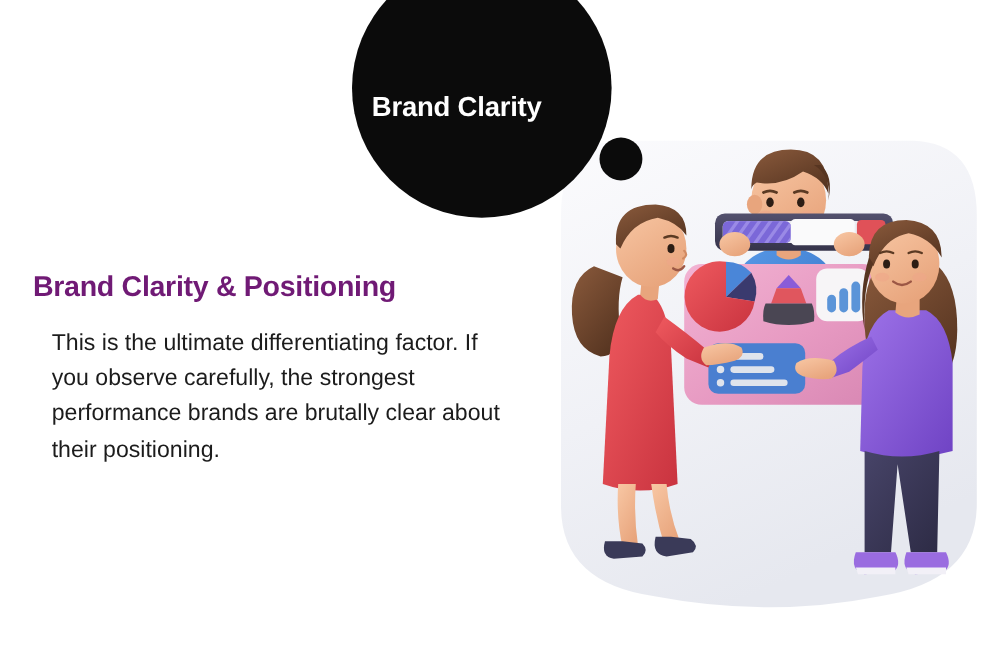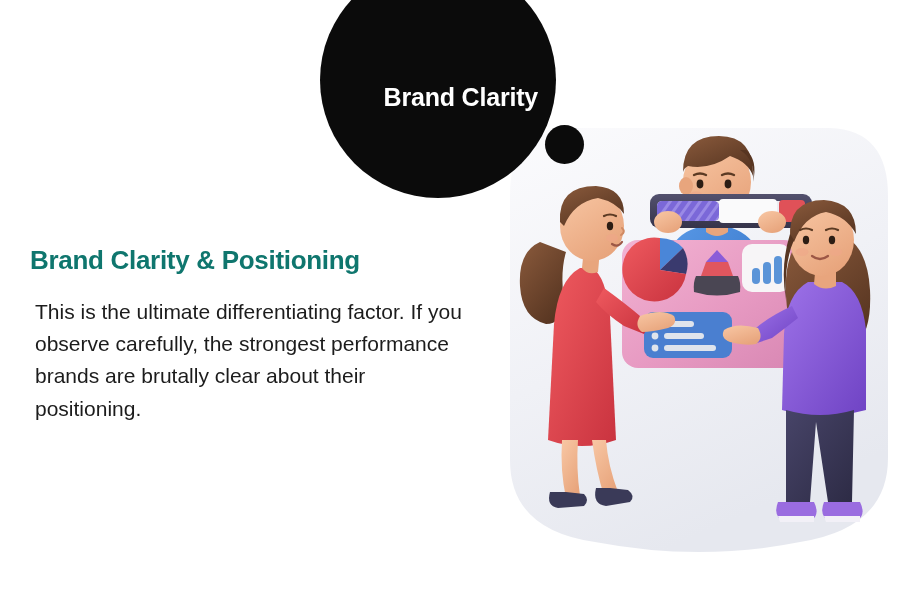--- a/index.html
+++ b/index.html
@@ -27,21 +27,21 @@
     display: flex;
     align-items: center;
     justify-content: center;
     z-index: 6;
   }
   #badge-circle .badge-text {
     color: #ffffff;
     font-size: 25px;
     font-weight: bold;
     line-height: 1.32;
-    text-align: right;
+    text-align: left;
     letter-spacing: -0.2px;
     padding-top: 34px;
     width: 200px;
   }
   #badge-circle .badge-text .l2 { display: block; }
 
   #badge-dot {
     position: absolute;
     left: 545px;
     top: 125px;
@@ -56,30 +56,30 @@
   #text-block {
     position: absolute;
     left: 30px;
     top: 245px;
     width: 455px;
     z-index: 4;
   }
   #heading {
     font-size: 26px;
     font-weight: bold;
-    color: #0f766e;
+    color: #701a75;
     letter-spacing: -0.3px;
     margin: 0 0 20px 0;
     line-height: 1.2;
   }
   #body-text {
     font-size: 21px;
     color: #1c1c1c;
     line-height: 1.53;
-    margin: 5px;
+    margin: 17px;
     font-weight: 400;
     max-width: 440px;
   }
 
   
   #illustration {
     position: absolute;
     left: 500px;
     top: 110px;
     width: 400px;

